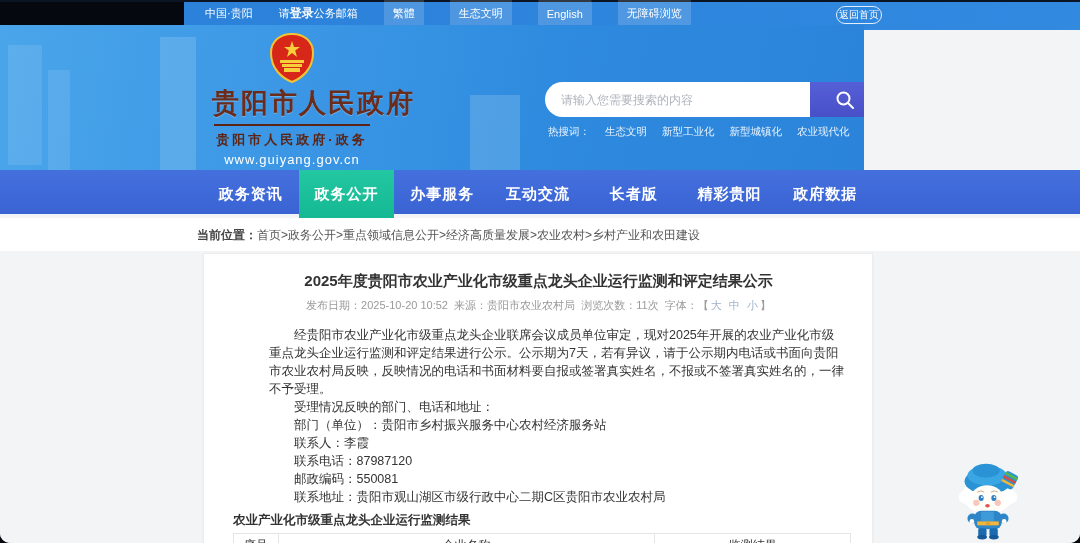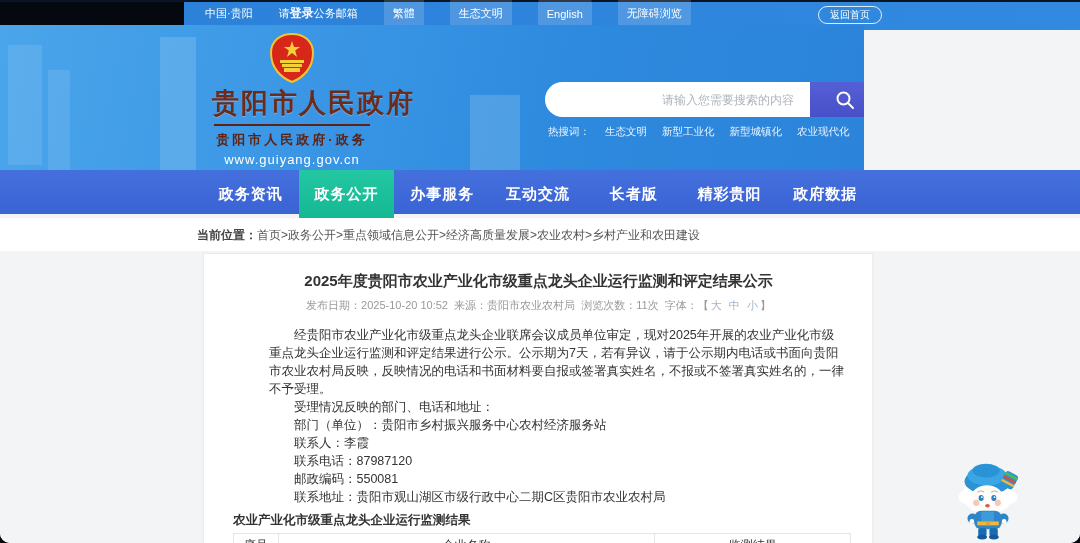--- a/index.html
+++ b/index.html
@@ -5,36 +5,36 @@
   * { box-sizing: border-box; margin: 0; padding: 0; }
   html,body { width:1080px; height:543px; background:#05080f; font-family:"Liberation Sans","DejaVu Sans",sans-serif; }
   #page { position:relative; width:1080px; height:543px; overflow:hidden; background:#f3f4f6; border-radius:0 0 10px 10px; }
 
   
   .topbar { position:absolute; left:0; top:0; width:1080px; height:30px; background:linear-gradient(90deg,#2b80d8,#3189e0); border-top:2px solid #0a1422; }
   .topbar-dark { position:absolute; left:0; top:0; width:184px; height:23px; background:#05080f; }
   .topbar-links { position:absolute; left:205px; top:0; height:23px; display:flex; align-items:center; gap:26px; color:#fff; font-size:11px; }
   .topbar-links .pill { background:rgba(255,255,255,0.16); border-radius:10px; padding:14px 9px; }
   .topbar-links b { font-size:12px; }
-  .back-home { position:absolute; right:198px; top:4px; color:#fff; font-size:10px; border:1px solid rgba(255,255,255,0.85); border-radius:9px; padding:1px 11px; cursor:pointer; }
+  .back-home { position:absolute; right:198px; top:4px; color:#fff; font-size:10px; border:1px solid rgba(255,255,255,0.85); border-radius:9px; padding:1px 2px; cursor:pointer; }
 
   
   .header { position:absolute; left:0; top:25px; width:864px; height:145px;
     background:linear-gradient(100deg,#4aa5ea 0%,#3b97e5 35%,#2e8ade 65%,#2b84da 100%); overflow:hidden; }
   .bldg { position:absolute; background:rgba(255,255,255,0.10); }
   .bldg2 { position:absolute; background:rgba(160,210,245,0.28); }
   .logo { position:absolute; left:212px; top:8px; width:160px; text-align:center; }
   .emblem { display:block; margin:0 auto 2px; }
   .site-title { font-size:27px; font-weight:bold; color:#6b2c1c; letter-spacing:2px; white-space:nowrap; text-shadow:0 1px 0 rgba(255,255,255,0.25); }
   .site-rule { height:2px; background:#5d2415; margin:3px 2px 5px; }
   .site-sub { font-size:13px; font-weight:bold; color:#5d2415; letter-spacing:3px; white-space:nowrap; }
   .site-url { font-size:13px; color:#ffffff; margin-top:3px; letter-spacing:1px; }
 
   .search-wrap { position:absolute; left:545px; top:57px; width:335px; height:35px; display:flex; }
-  .search-input { flex:1; border:none; outline:none; border-radius:18px 0 0 18px; padding:0 16px; font-size:12px; color:#333; background:#fff;text-align:right; }
+  .search-input { flex:1; border:none; outline:none; border-radius:18px 0 0 18px; padding:0 16px; font-size:12px; color:#333; background:#fff; }
   .search-input::placeholder { color:#aeb4bc; }
   .search-btn { width:70px; border:none; background:linear-gradient(180deg,#555fd6,#4850c8); border-radius:0 18px 18px 0; cursor:pointer; display:flex; align-items:center; justify-content:center; }
   .hotwords { position:absolute; left:548px; top:100px; display:flex; gap:15px; font-size:10.5px; color:#eaf4ff; white-space:nowrap; }
   .hotwords a { color:#eaf4ff; text-decoration:none; cursor:pointer; }
 
   
   .nav { position:absolute; left:0; top:170px; width:1080px; height:44px; background:linear-gradient(180deg,#4470dd,#3a63d4); }
   .nav-inner { position:absolute; left:203px; top:0; width:670px; height:48px; display:flex; }
   .nav-item { flex:1; display:flex; align-items:center; justify-content:center; color:#fff; font-size:15px; font-weight:bold; cursor:pointer; letter-spacing:1px; }
   .nav-item.active { background:linear-gradient(180deg,#23c8a2,#14b893); }

